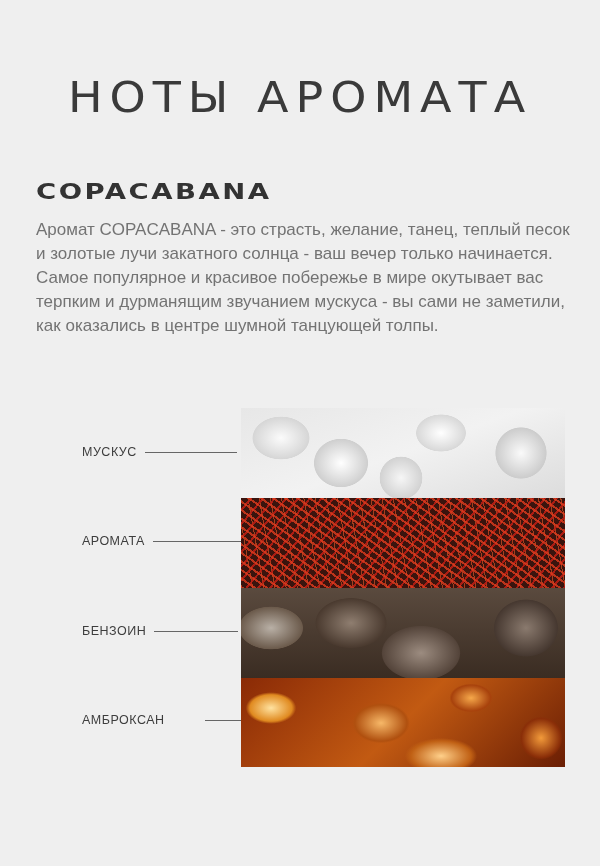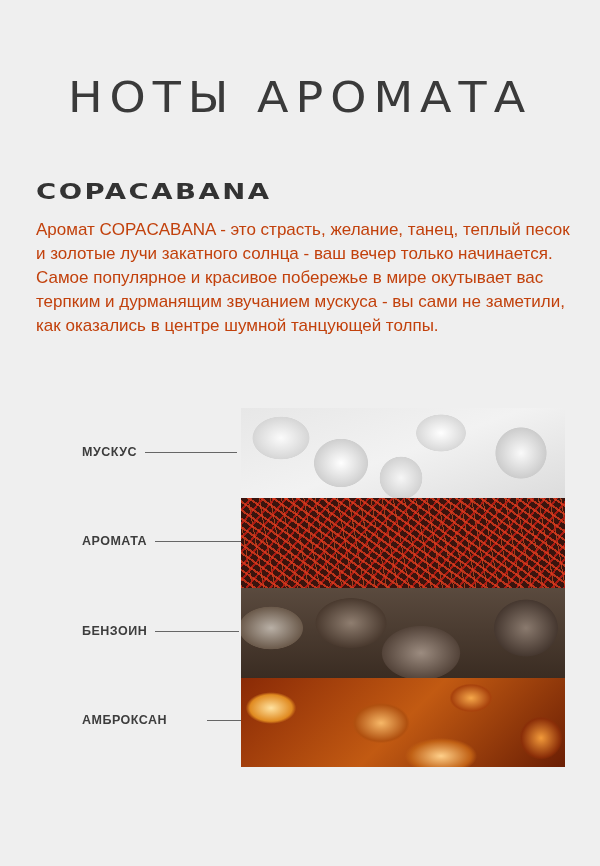--- a/index.html
+++ b/index.html
@@ -1,20 +1,20 @@
 <!DOCTYPE html>
 <html><head>
 <meta charset="utf-8">
 <style>
   html,body{margin:0;padding:0;}
   body{width:600px;height:866px;background:#efefef;position:relative;overflow:hidden;font-family:"Liberation Sans","DejaVu Sans",sans-serif;color:#333;}
   .title{position:absolute;left:0;top:70px;width:600px;text-align:center;font-size:46px;letter-spacing:7px;color:#3a3a3a;font-weight:400;font-family:"DejaVu Sans",sans-serif;transform:scaleY(0.92);}
   .subtitle{position:absolute;left:36px;top:179px;font-size:22px;font-weight:900;color:#333;letter-spacing:2px;font-family:"DejaVu Sans",sans-serif;transform:scaleX(1.25);transform-origin:left;}
-  .desc{position:absolute;left:36px;top:218px;width:540px;font-size:17px;line-height:24px;color:#c2410c;}
-  .note{position:absolute;left:82px;height:20px;display:flex;align-items:center;font-weight:bold;}
+  .desc{position:absolute;left:36px;top:218px;width:540px;font-size:17px;line-height:24px;color:#737373;}
+  .note{position:absolute;left:82px;height:20px;display:flex;align-items:center;}
   .note-label{font-size:12.5px;letter-spacing:0.5px;color:#3d3d3d;white-space:nowrap;}
   .note-line{height:1px;background:#666;margin-left:8px;}
   .strips{position:absolute;left:241px;top:408px;width:324px;height:359px;}
   .strip{width:100%;height:90px;position:relative;overflow:hidden;}
   .s1{background:
       radial-gradient(ellipse 40px 30px at 40px 30px,#fbfbfb,#d6d6d6 70%,transparent 72%),
       radial-gradient(ellipse 38px 34px at 100px 55px,#ffffff,#cfcfcf 70%,transparent 72%),
       radial-gradient(ellipse 30px 30px at 160px 70px,#f6f6f6,#d2d2d2 70%,transparent 72%),
       radial-gradient(ellipse 35px 26px at 200px 25px,#ffffff,#d8d8d8 70%,transparent 72%),
       radial-gradient(ellipse 36px 36px at 280px 45px,#fafafa,#cccccc 70%,transparent 72%),

